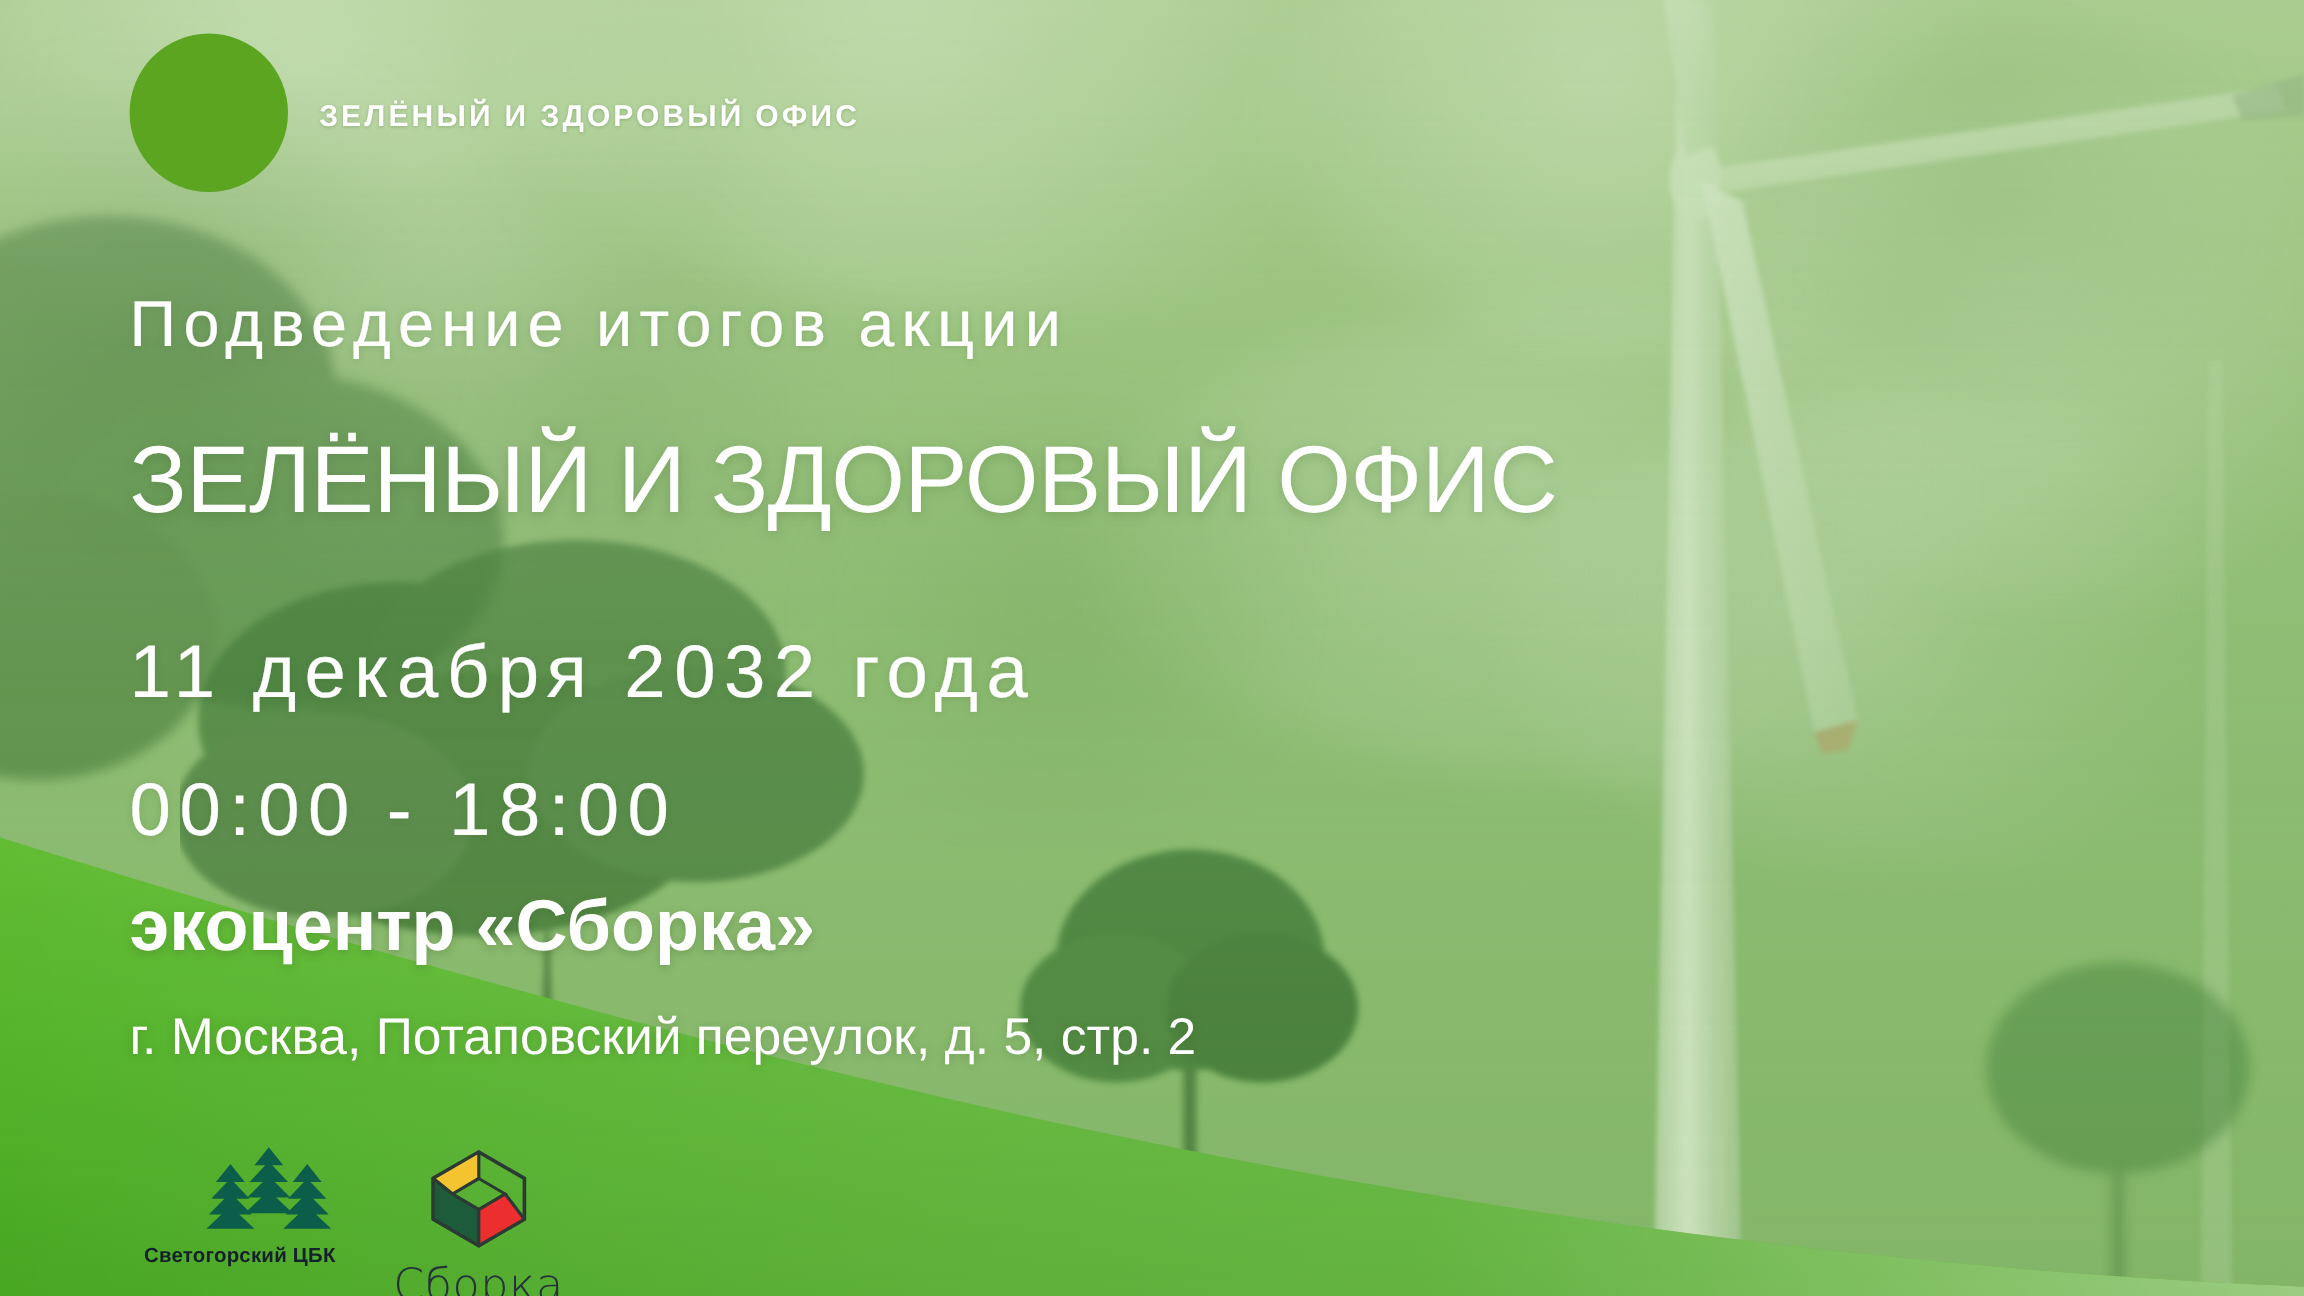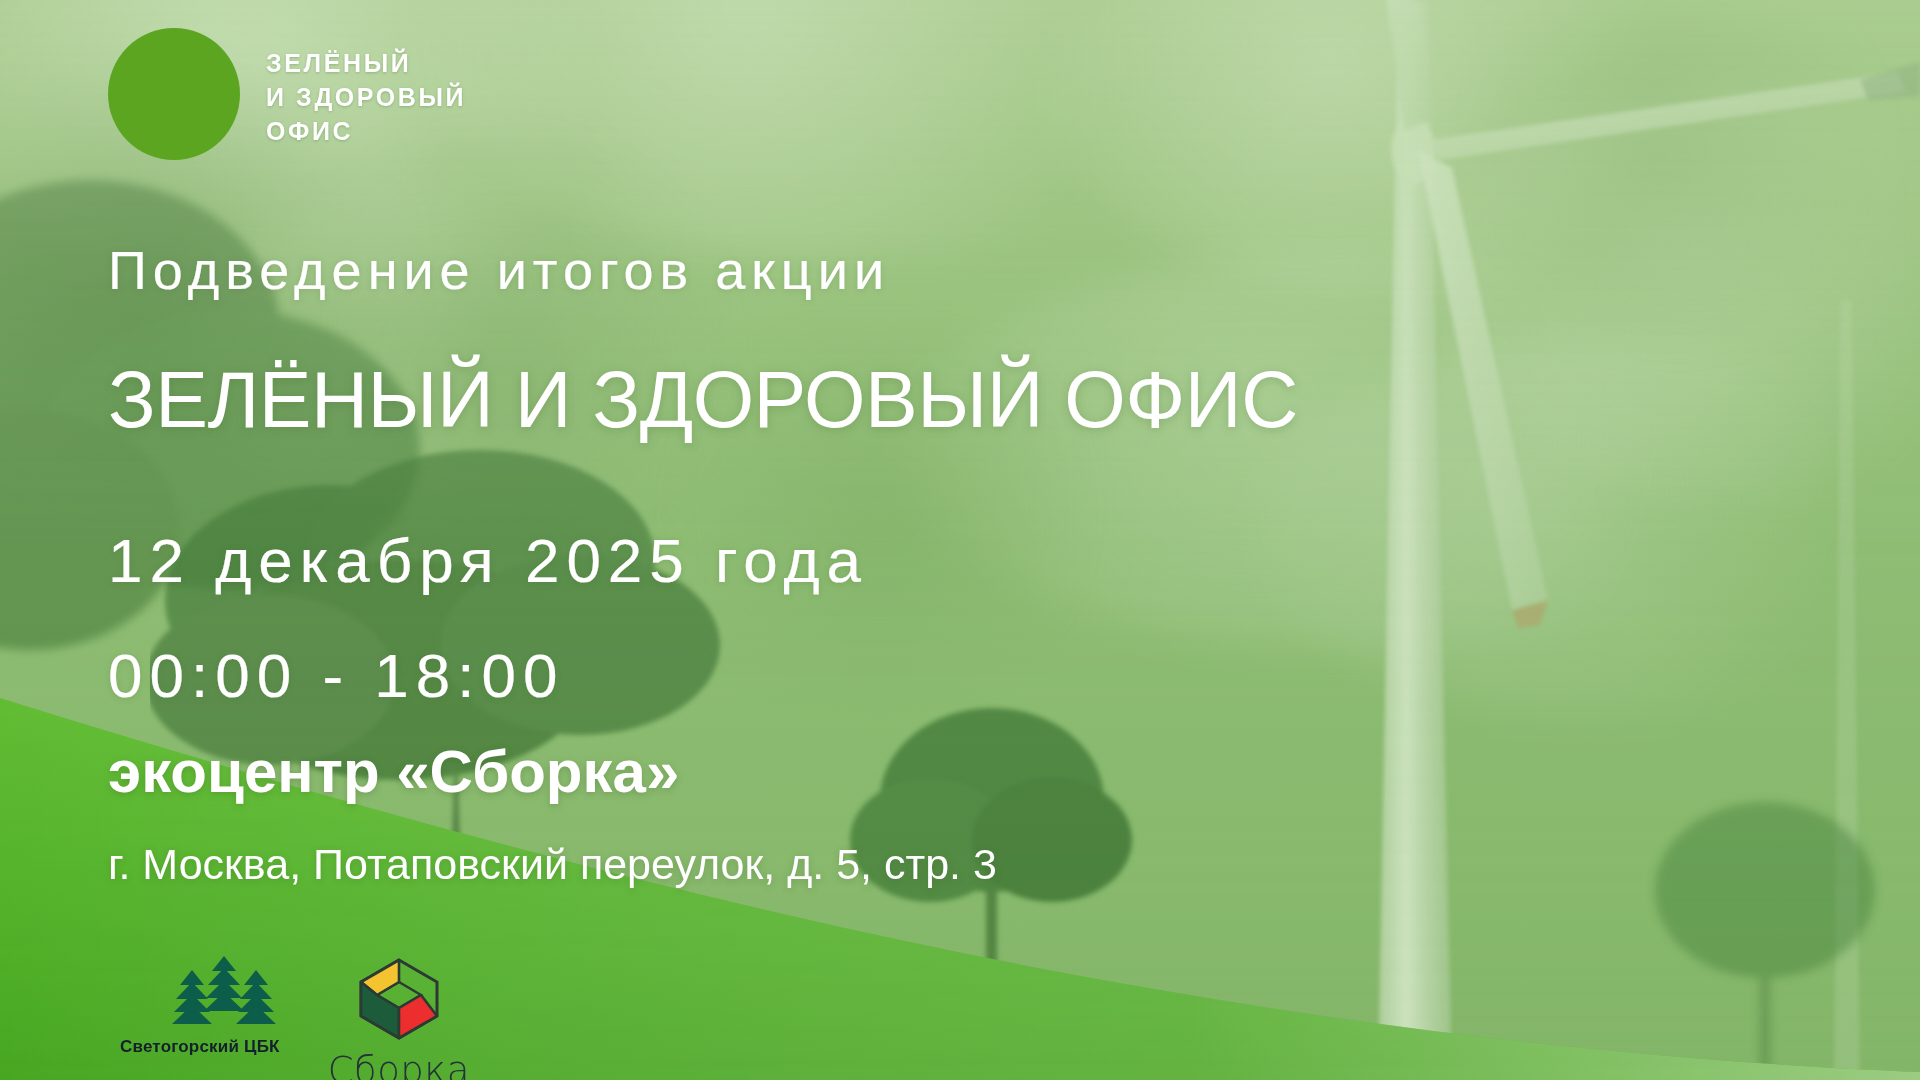--- a/index.html
+++ b/index.html
@@ -76,21 +76,21 @@
   .brand{
     position:absolute;left:108px;top:28px;
     display:flex;align-items:center;gap:26px;
   }
   .brand-circle{
     width:132px;height:132px;border-radius:50%;
     background:#5ba521;
     flex:none;
   }
   .brand-lines{
-    display:flex;flex-direction:column;
+    display:flex;flex-direction:row;
     gap:9px;
     padding-top:6px;
   }
   .brand-line{
     color:#ffffff;
     font-weight:bold;
     font-size:25px;
     letter-spacing:2.6px;
     line-height:1;
     text-shadow:0 1px 3px rgba(60,95,35,.30);
@@ -286,27 +286,27 @@
         <div class="brand-line">ЗЕЛЁНЫЙ</div>
         <div class="brand-line">И ЗДОРОВЫЙ</div>
         <div class="brand-line">ОФИС</div>
       </div>
     </div>
 
     <div class="kicker thin">Подведение итогов акции</div>
 
     <div class="headline">ЗЕЛЁНЫЙ И ЗДОРОВЫЙ ОФИС</div>
 
-    <div class="date thin">12 декабря 2025 года</div>
+    <div class="date thin">11 декабря 2032 года</div>
 
     <div class="time thin">00:00 - 18:00</div>
 
     <div class="venue">экоцентр «Сборка»</div>
 
-    <div class="address">г. Москва, Потаповский переулок, д. 5, стр. 3</div>
+    <div class="address">г. Москва, Потаповский переулок, д. 5, стр. 2</div>
 
     <div class="partners">
 
       <div class="partner">
         <svg width="112" height="78" viewBox="0 0 112 78">
           <g fill="#0c5e4a">
 
             <polygon points="24,18 36,33 12,33"></polygon>
             <polygon points="24,30 40,47 8,47"></polygon>
             <polygon points="24,42 42,60 6,60"></polygon>

